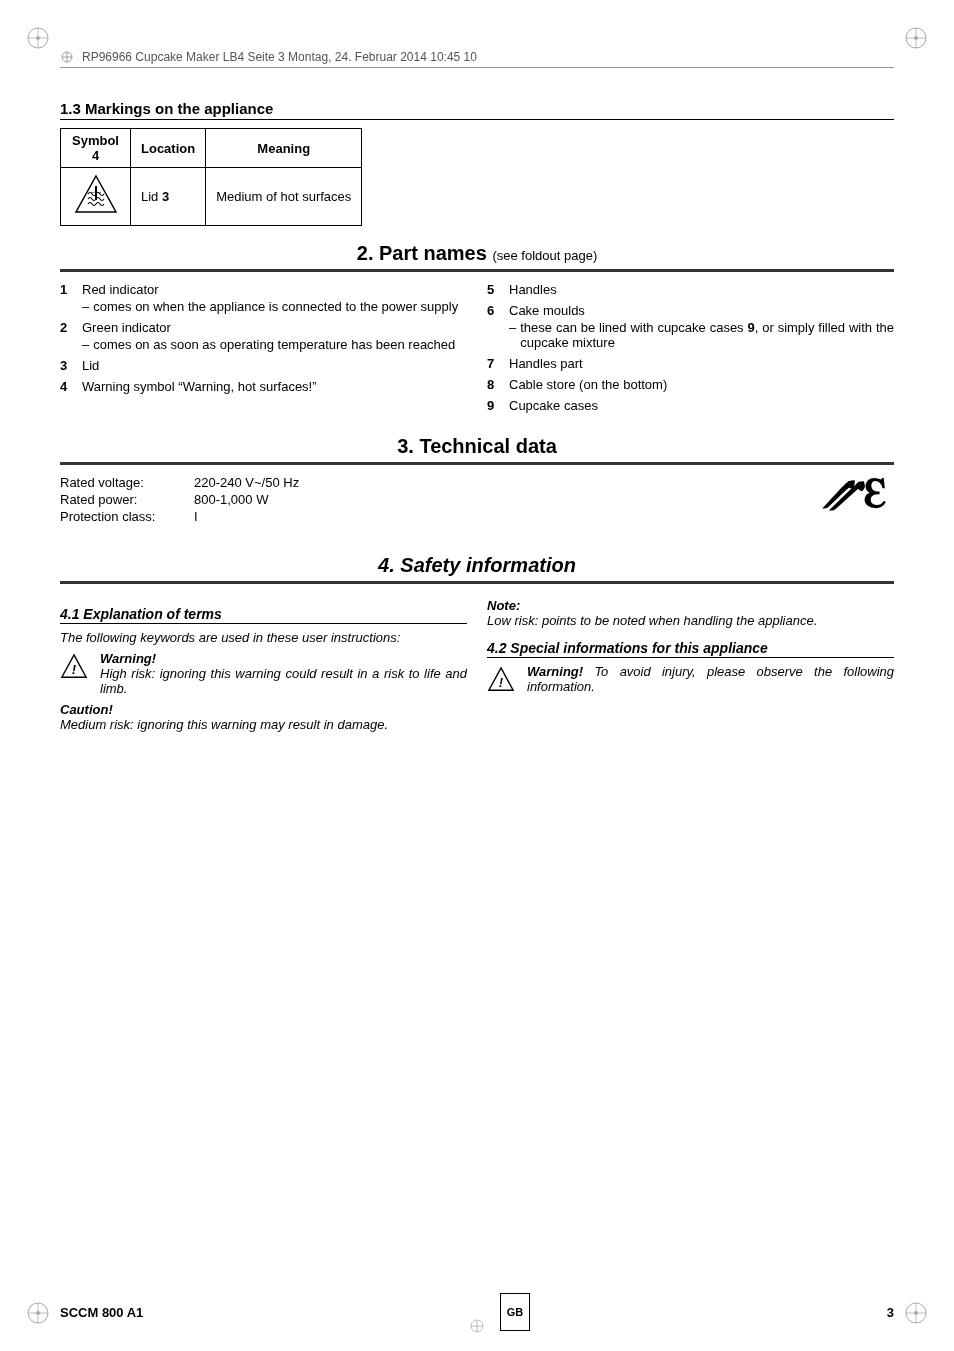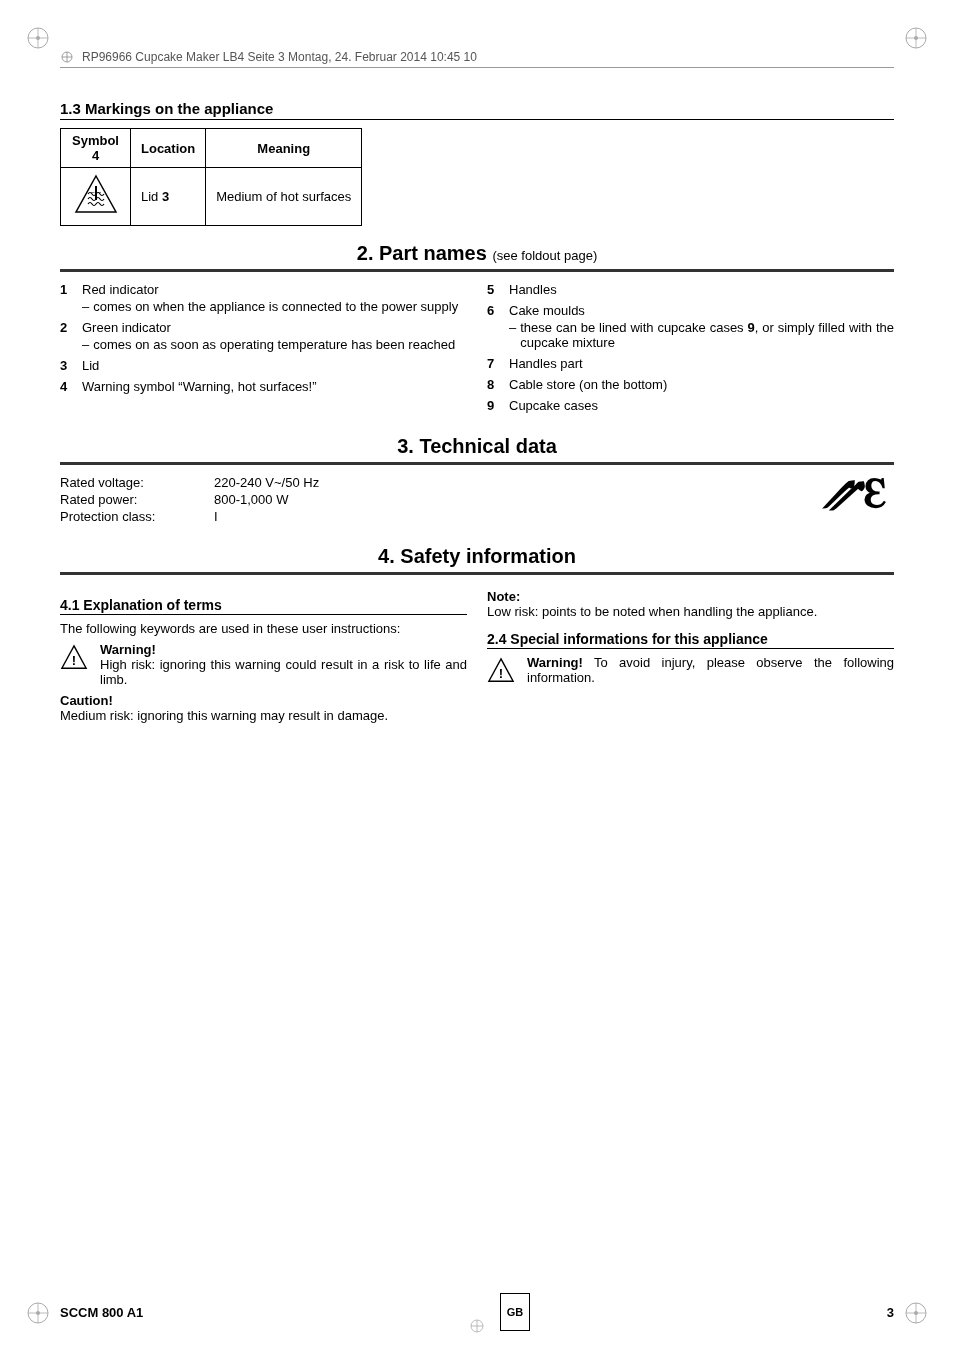--- a/index.html
+++ b/index.html
@@ -139,28 +139,28 @@
       align-items: flex-start;
       margin-bottom: 2px;
       text-align: justify;
     }
     .dash { margin-right: 4px; }
 
     
     .section-3 { margin-top: 16px; }
     .tech-data-row {
       display: flex;
-      gap: 24px;
+      gap: 4px;
       margin-bottom: 2px;
     }
     .tech-label { width: 130px; }
     .tech-value { flex: 1; }
 
     
-    .section-4 { margin-top: 19px; }
+    .section-4 { margin-top: 28px; font-style: italic; }
 
     
     .subsection { margin-top: 12px; }
     .subsection-heading {
       font-size: 14px;
       font-weight: bold;
       margin-bottom: 2px;
     }
     .subsection-underline {
       border-bottom: 1px solid #000;
@@ -461,21 +461,21 @@
         </div>
 
         <div class="col-right">
 
           <div class="note-section" style="margin-bottom:12px;">
             <span class="note-bold">Note:</span><br>
             <span class="text-justify">Low risk: points to be noted when handling the appliance.</span>
           </div>
 
           <div class="subsection">
-            <div class="subsection-heading subsection-underline">2.4 Special informations for this appliance</div>
+            <div class="subsection-heading subsection-underline">4.2 Special informations for this appliance</div>
 
             <div class="warning-inline">
               <div class="warning-icon">
                 <svg viewBox="0 0 30 30" width="30" height="30">
                   <polygon points="15,2 28,26 2,26" fill="none" stroke="#000" stroke-width="1.5"></polygon>
                   <text x="15" y="22" font-size="14" text-anchor="middle" font-family="Arial" font-weight="bold">!</text>
                 </svg>
               </div>
               <div class="warning-text">
                 <span class="warning-bold">Warning!</span>

